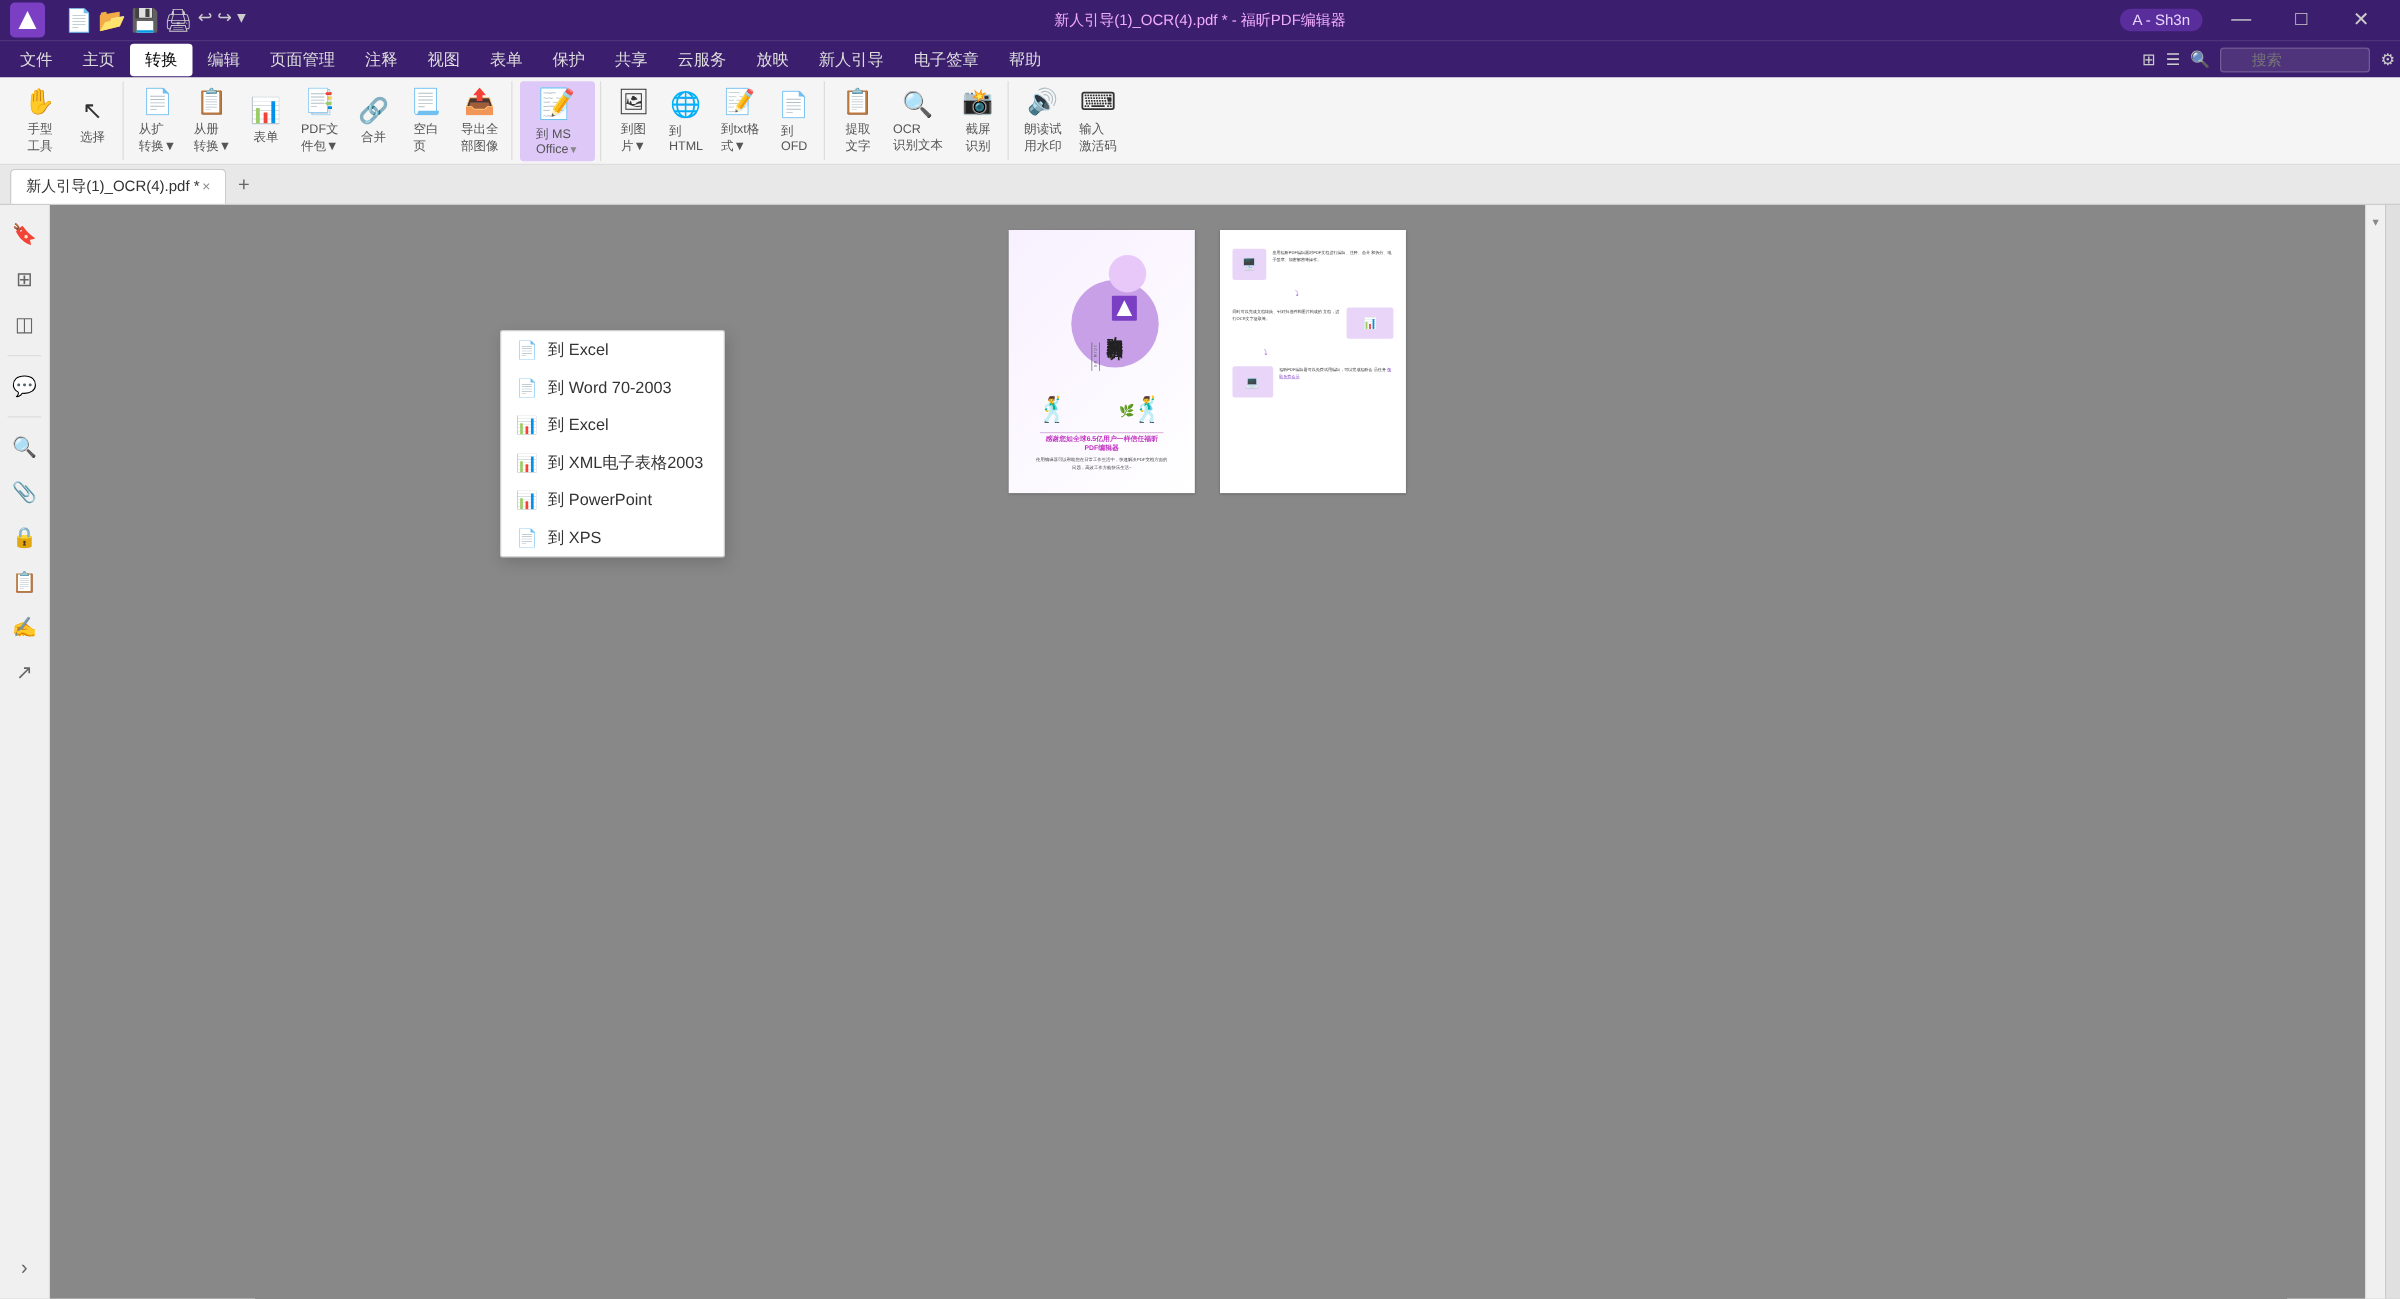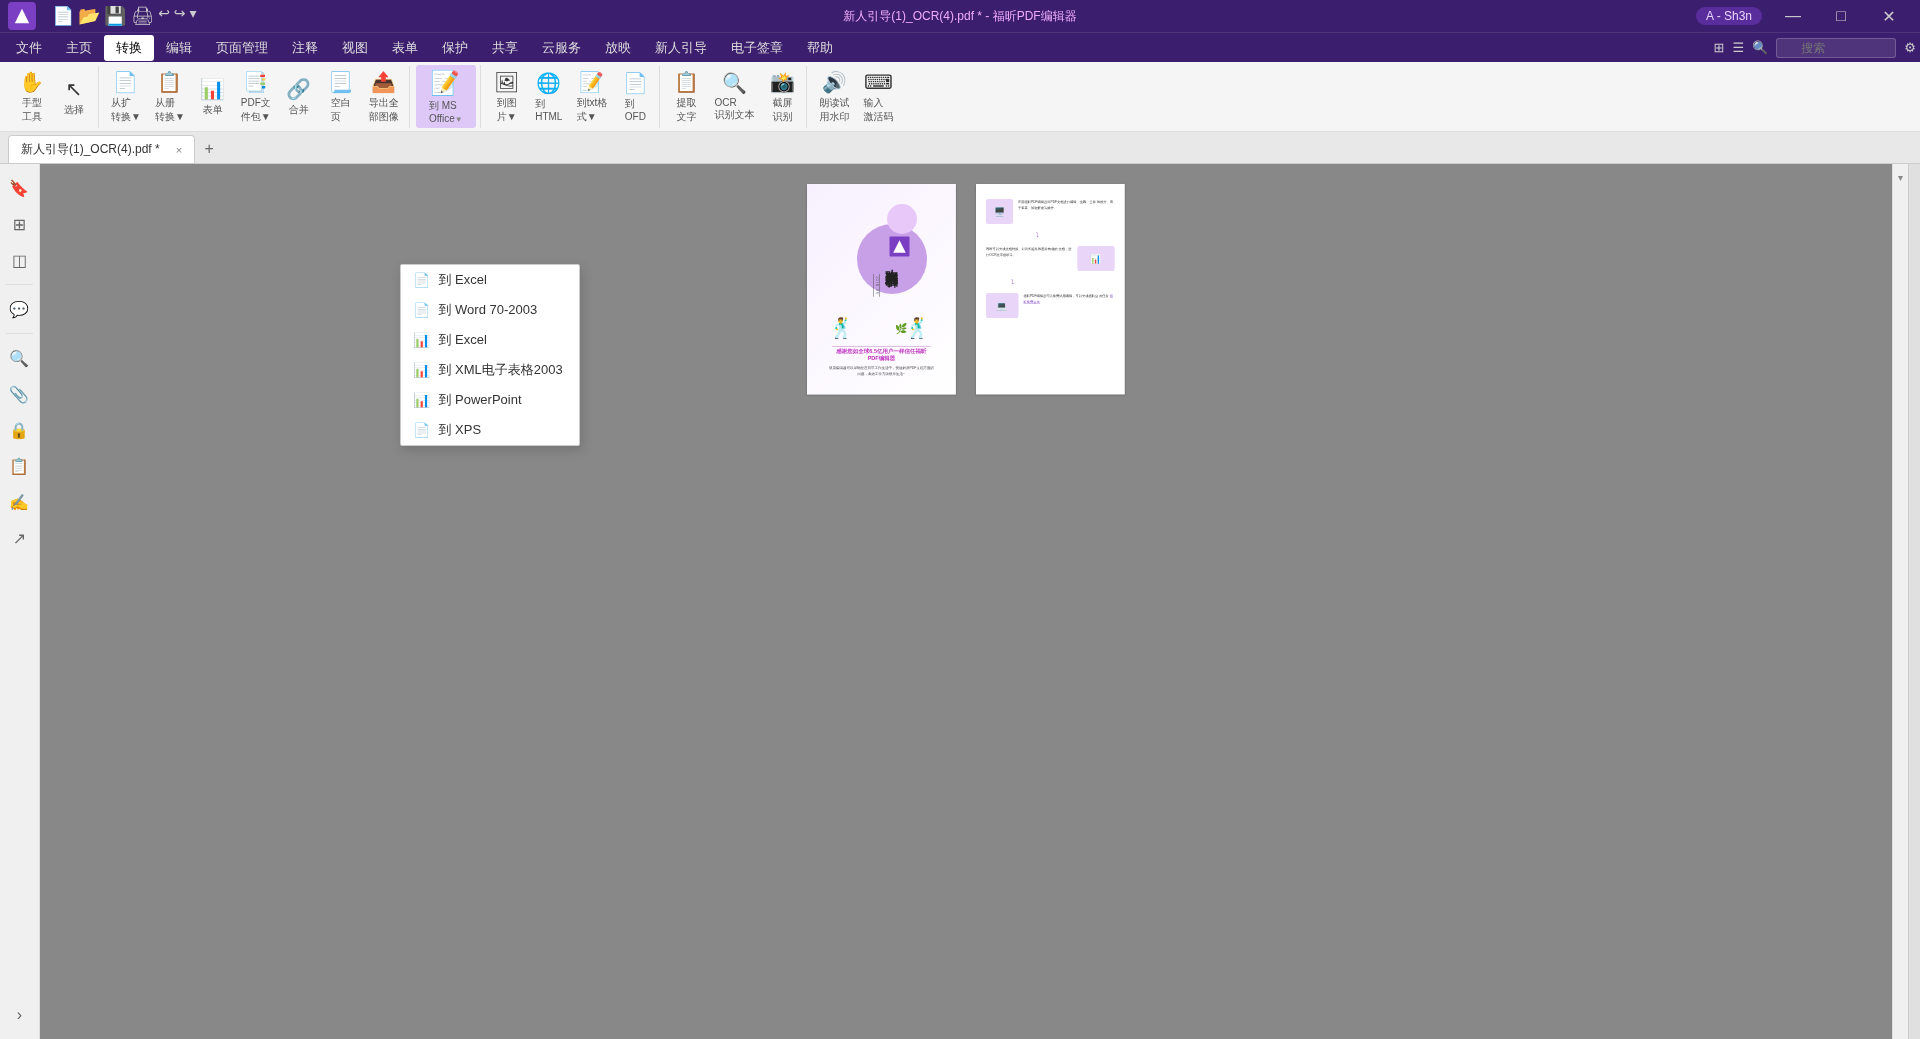--- a/index.html
+++ b/index.html
@@ -66,21 +66,21 @@
     .dropdown-item .di-icon { color: #7b3fc4; font-size: 14px; }
 
     
     #tabbar {
       width: 100%; height: 32px; background: #e8e8e8;
       display: flex; align-items: flex-end; padding: 0 8px; border-bottom: 1px solid #ccc;
     }
     .tab {
       height: 28px; padding: 0 12px; background: #fff; border: 1px solid #ccc;
       border-bottom: none; border-radius: 4px 4px 0 0; display: flex; align-items: center;
-      font-size: 12px; color: #333; cursor: pointer; gap: 16px;
+      font-size: 12px; color: #333; cursor: pointer; gap: 2px;
     }
     .tab .tab-close { color: #888; font-size: 11px; cursor: pointer; }
     .tab-add { width: 28px; height: 28px; display: flex; align-items: center; justify-content: center; cursor: pointer; font-size: 16px; color: #666; }
 
     
     #main {
       display: flex; width: 100%; height: calc(1039px - 32px - 30px - 70px - 32px);
     }
 
     

